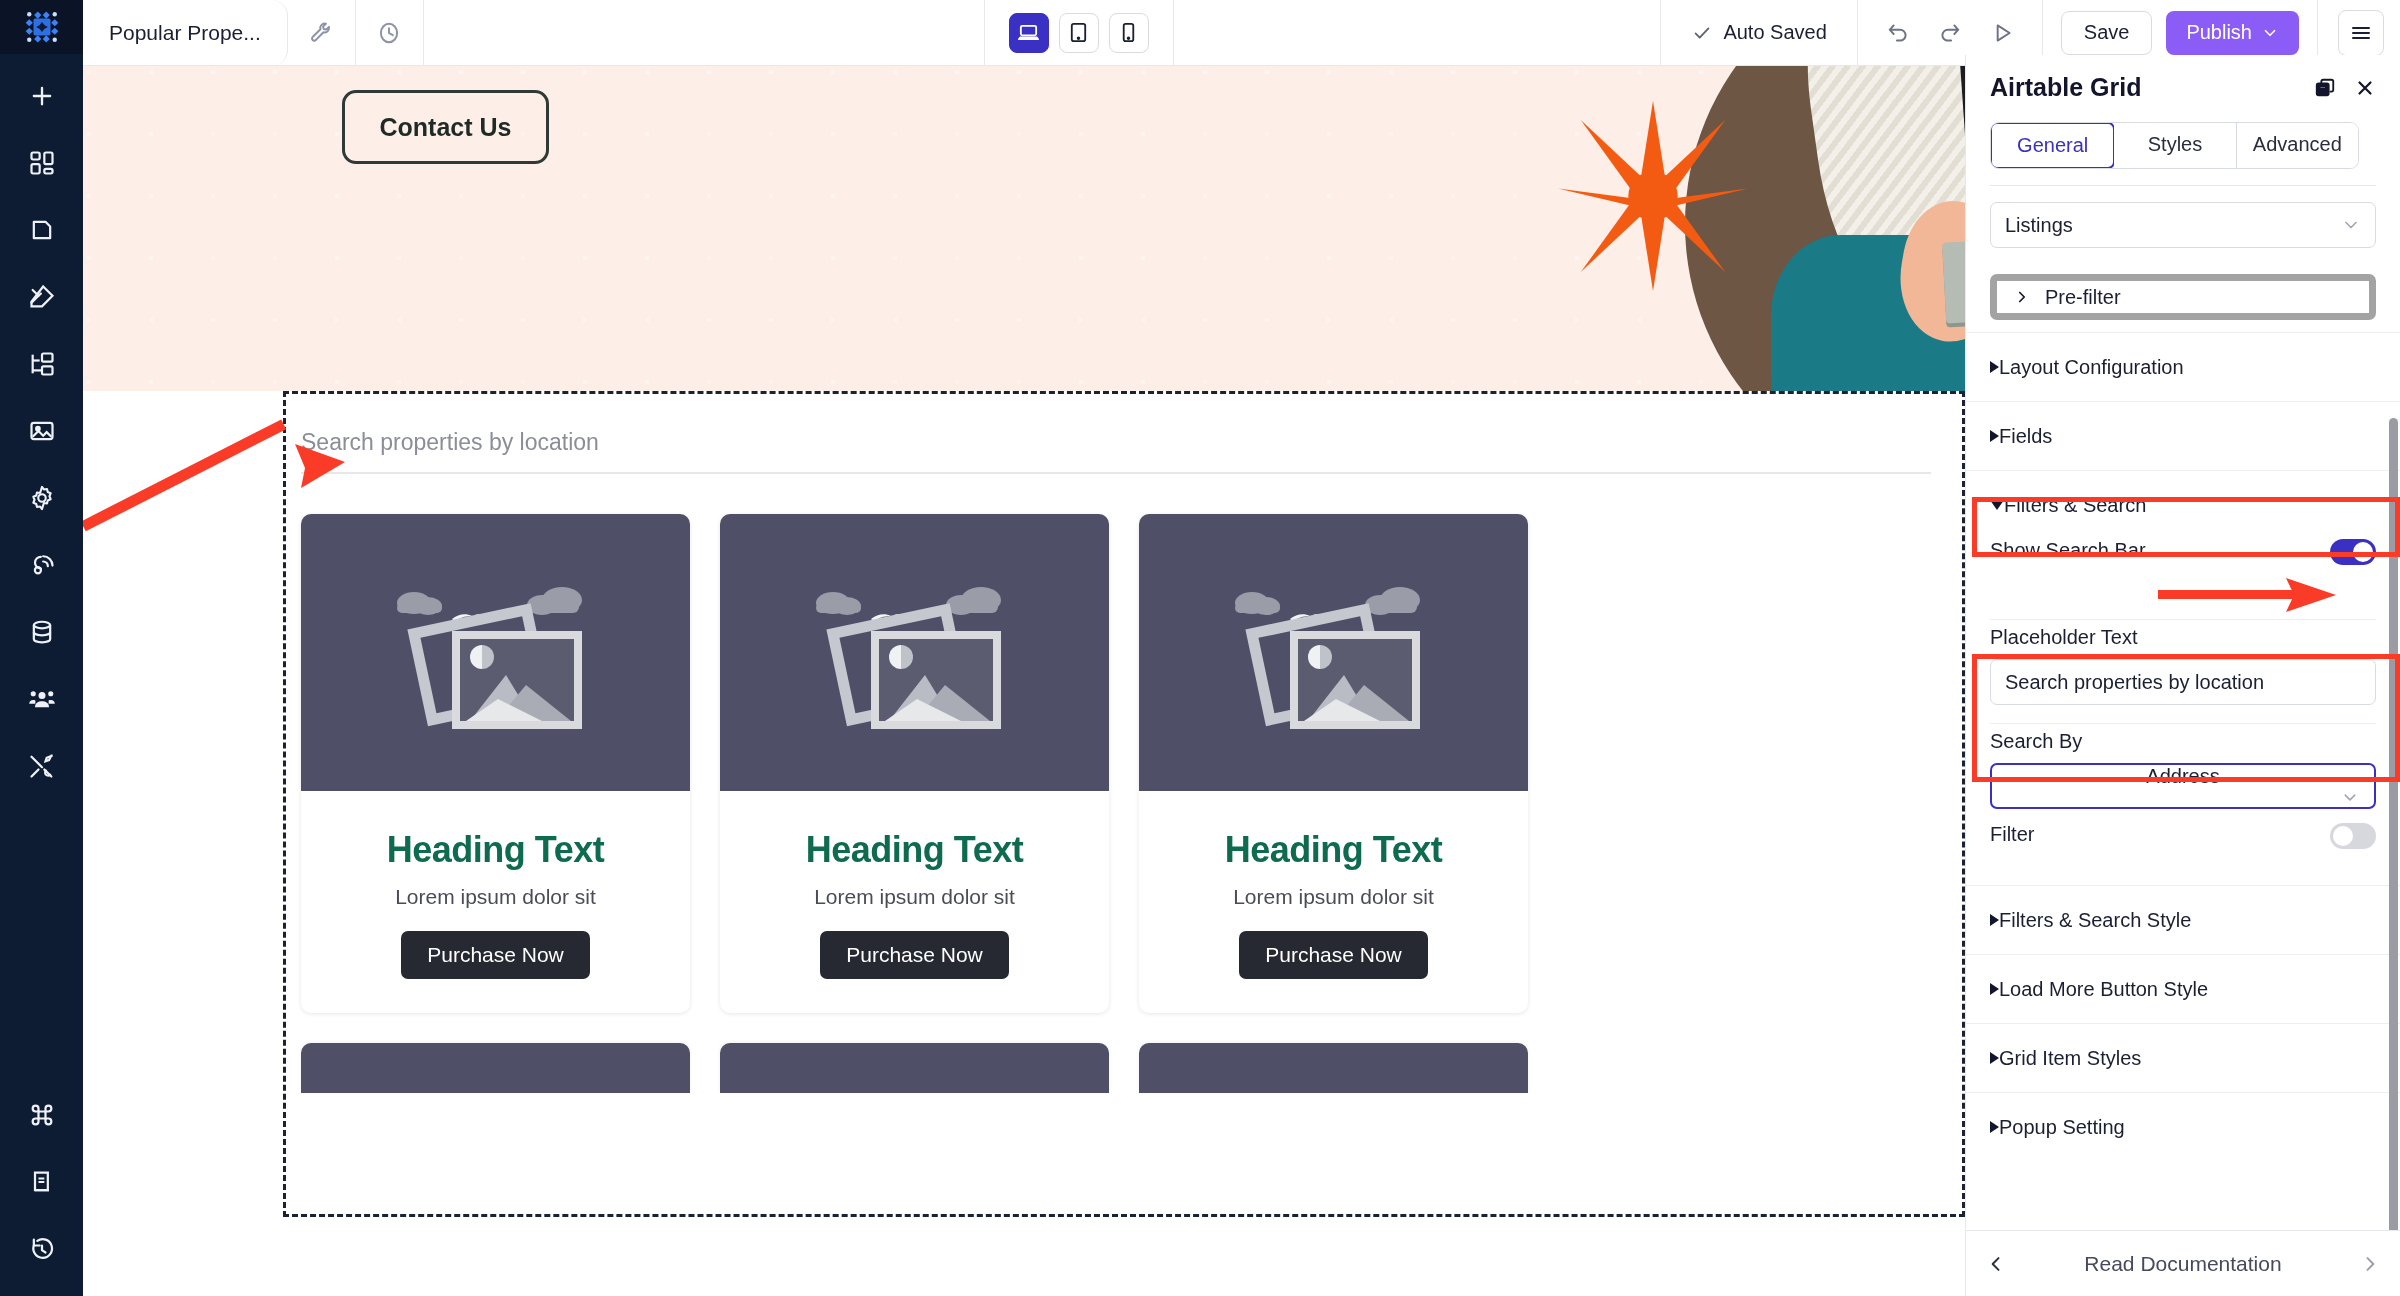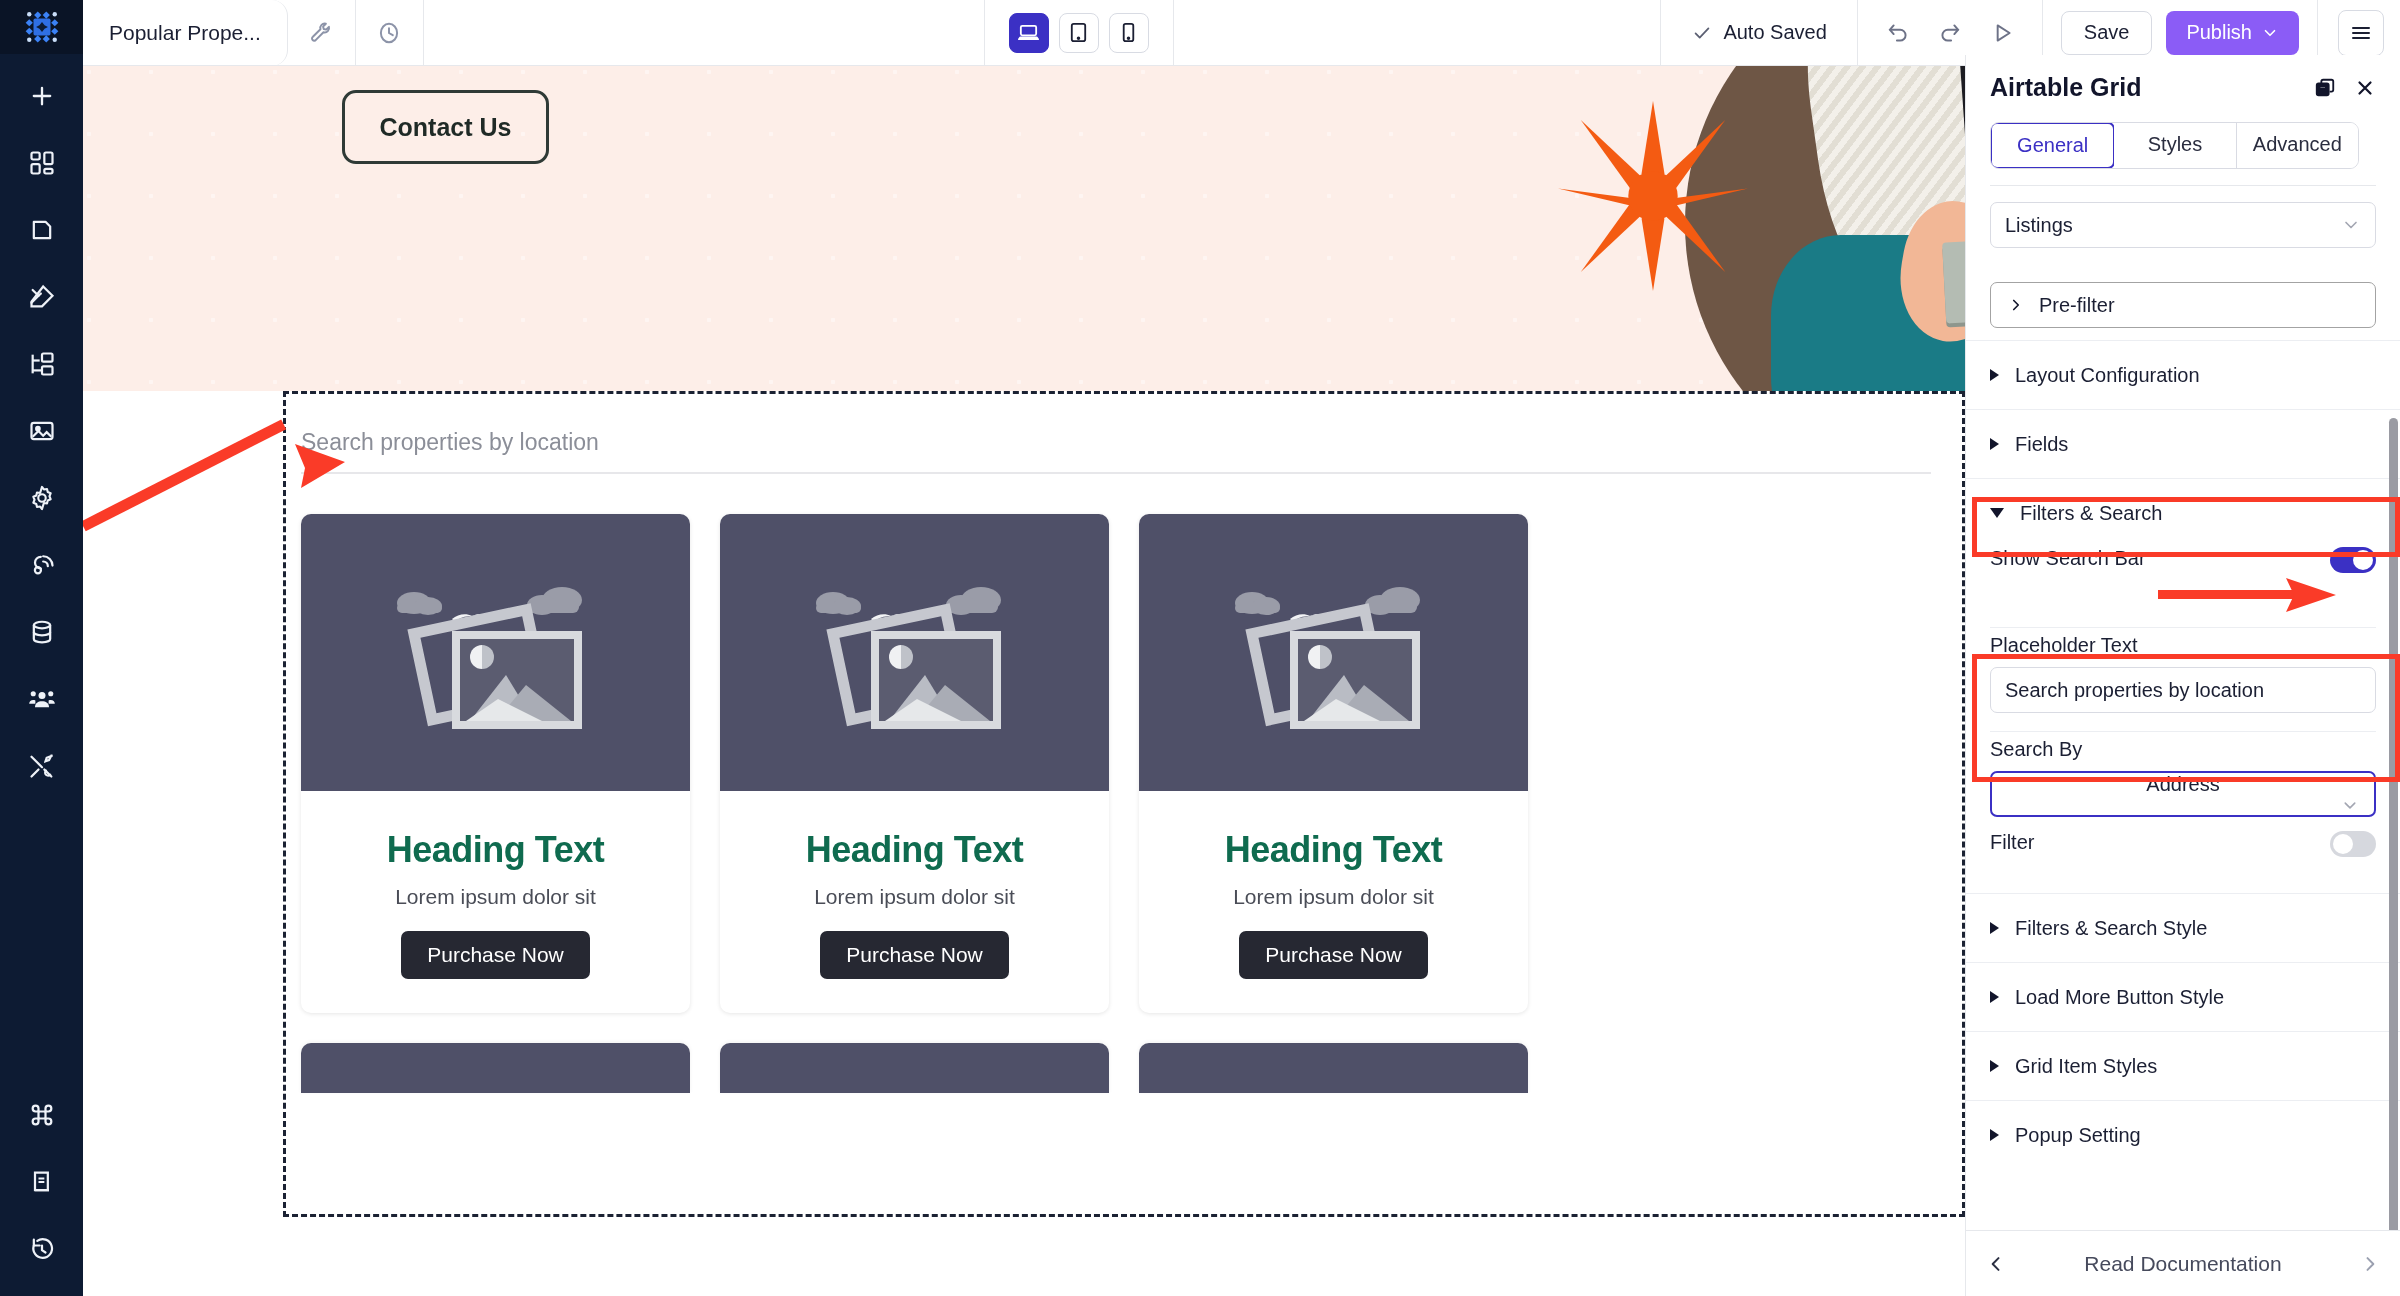--- a/index.html
+++ b/index.html
@@ -252,27 +252,27 @@
   #panel-inner { padding-bottom: 4px; }
   .sel-wrap { padding: 16px 24px 18px; }
   .select-box {
     height: 46px; border: 1px solid #d9dbe3; border-radius: 7px;
     display: flex; align-items: center; padding: 0 14px;
     font-size: 20px; color: #1b1f33; cursor: pointer; background: #fff;
   }
   .select-box .caret { margin-left: auto; }
   .select-box.focused { border: 2px solid #3b30c4; flex-direction: column; }
   .accordion-btn {
-    margin: 16px 24px 12px; height: 46px;
-    border: 1px solid #a3a3a3; border-radius: 7px;
+    margin: 8px 24px 12px; height: 46px;
+    border: 7px solid #a3a3a3; border-radius: 7px;
     display: flex; align-items: center; gap: 14px; padding: 0 16px;
     font-size: 20px; color: #1b1f33; cursor: pointer;
   }
   .section-row {
-    height: 69px; display: flex; align-items: center; gap: 16px;
+    height: 69px; display: flex; align-items: center; 
     padding: 0 24px; border-top: 1px solid #eceef2;
     font-size: 20px; color: #1b1f33; cursor: pointer;
   }
   .tri { width: 0; height: 0; border-left: 9px solid #12152b;
          border-top: 6px solid transparent; border-bottom: 6px solid transparent; }
   .tri.down { border-left: 7px solid transparent; border-right: 7px solid transparent;
               border-top: 10px solid #12152b; border-bottom: none; }
   .toggle-row {
     height: 62px; display: flex; align-items: flex-start;
     padding: 0 24px; font-size: 20px; color: #1b1f33;

